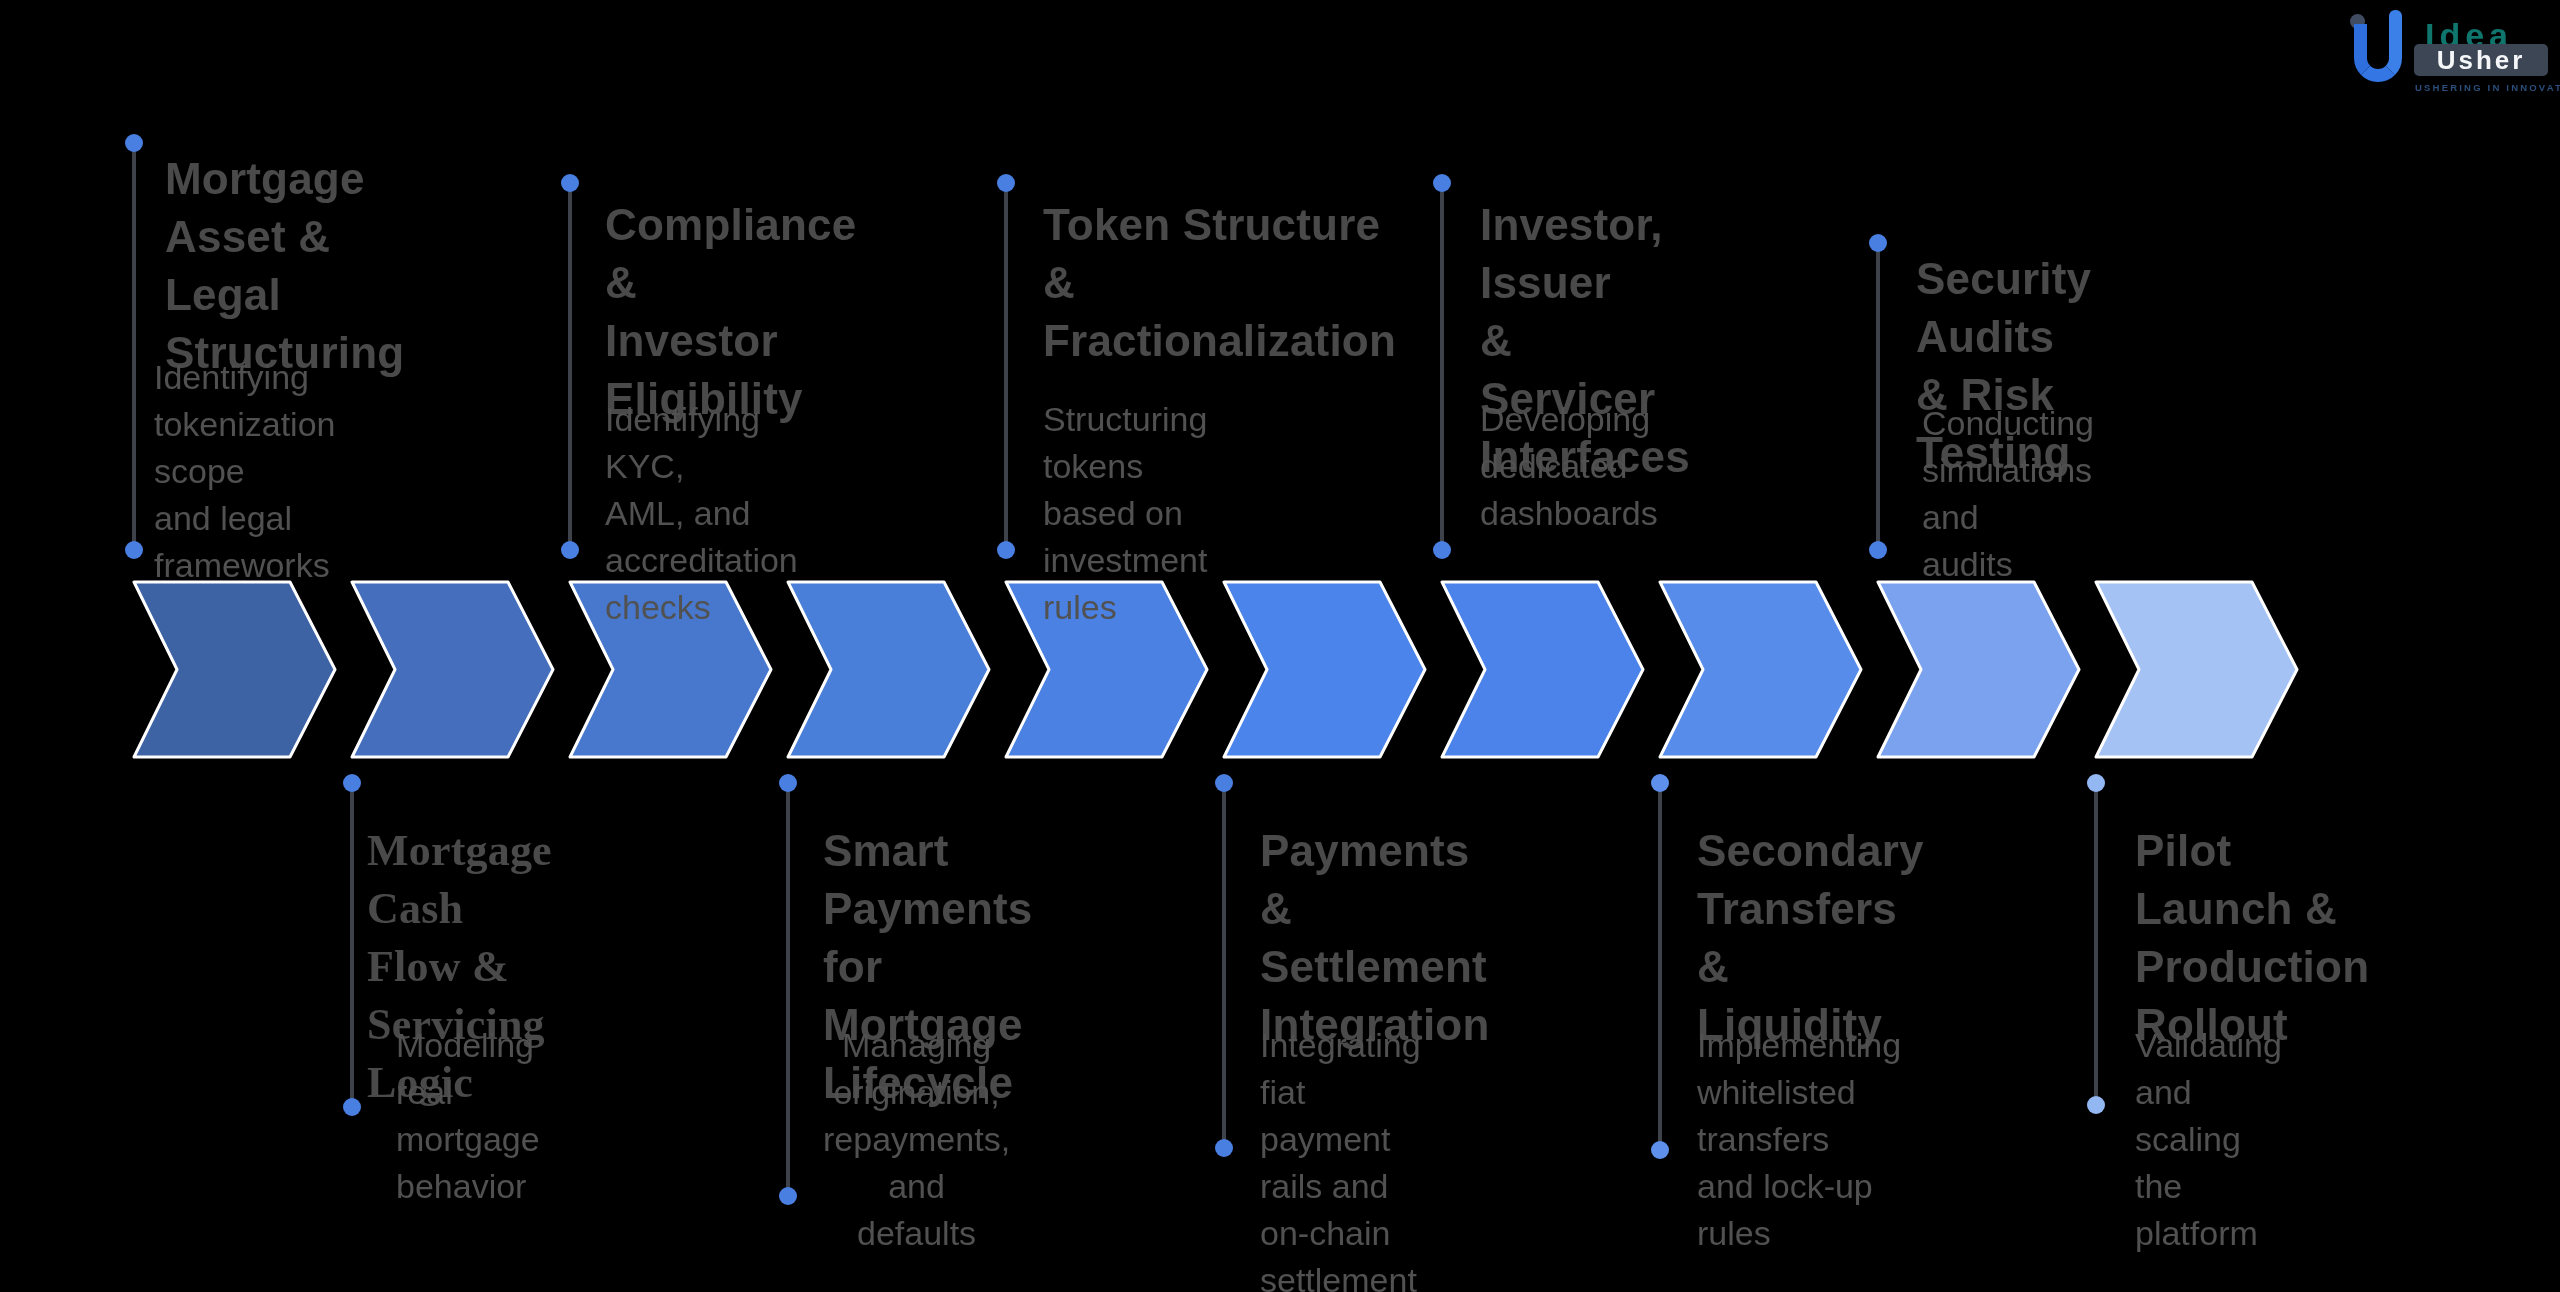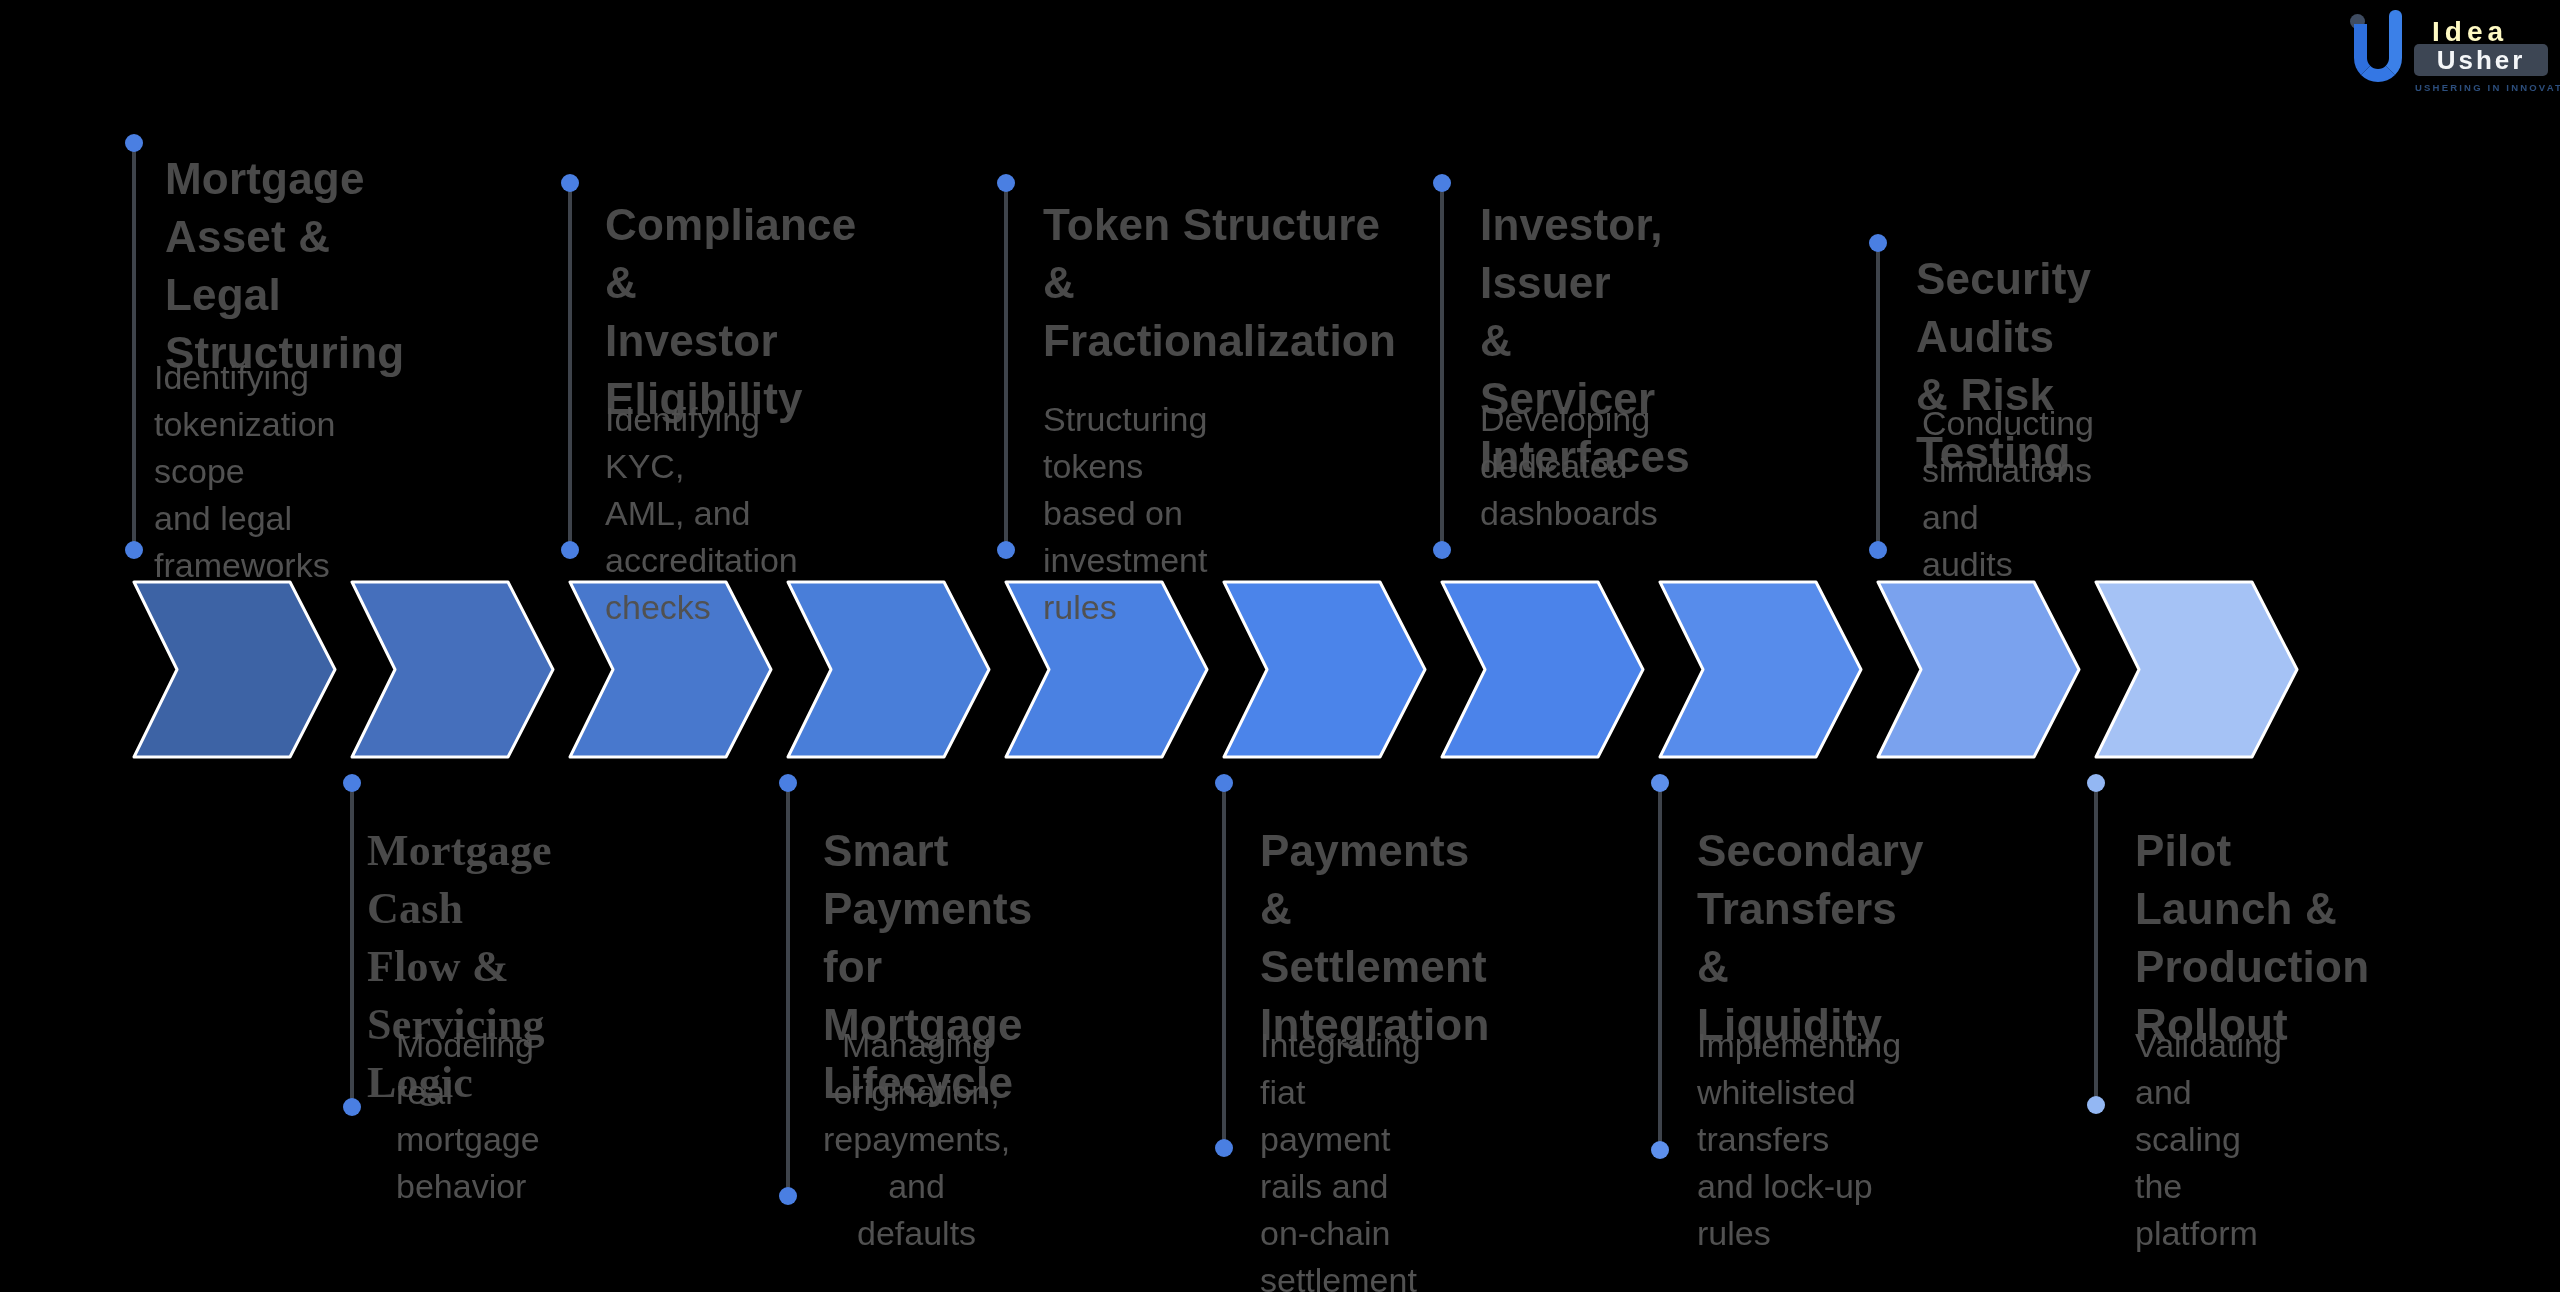--- a/index.html
+++ b/index.html
@@ -15,22 +15,22 @@
              font-weight:400;color:#515151;}
   
   .logo{position:absolute;left:2340px;top:8px;width:220px;height:92px;}
   .logo .i-dot{position:absolute;left:10px;top:6px;width:15px;height:15px;border-radius:50%;
                background:#3f4c61;}
   .logo .u-body{position:absolute;left:14px;top:16px;width:48px;height:58px;box-sizing:border-box;
                 border-left:13px solid #2e6fdd;border-right:13px solid #3b80e8;
                 border-bottom:13px solid #3477e4;border-radius:0 0 26px 26px;}
   .logo .u-tail{position:absolute;left:49px;top:2px;width:13px;height:20px;background:#3b80e8;
                 border-radius:6px 6px 0 0;}
-  .logo .brand-top{position:absolute;left:92px;top:8px;font-size:28px;font-weight:bold;
-                   color:#fef9c3;letter-spacing:5px;}
+  .logo .brand-top{position:absolute;left:85px;top:8px;font-size:34px;font-weight:bold;
+                   color:#0f766e;letter-spacing:5px;}
   .logo .brand-box{position:absolute;left:74px;top:36px;width:134px;height:32px;background:#3d4654;
                    border-radius:5px;display:flex;align-items:center;justify-content:center;}
   .logo .brand-bottom{font-size:26px;font-weight:bold;color:#f4f6f8;letter-spacing:3px;}
   .logo .tagline{position:absolute;left:75px;top:74px;font-size:9.5px;font-weight:bold;
                  color:#2c4e7d;letter-spacing:2.2px;white-space:nowrap;}
 </style>
 </head>
 <body>
 
 <div class="canvas">

